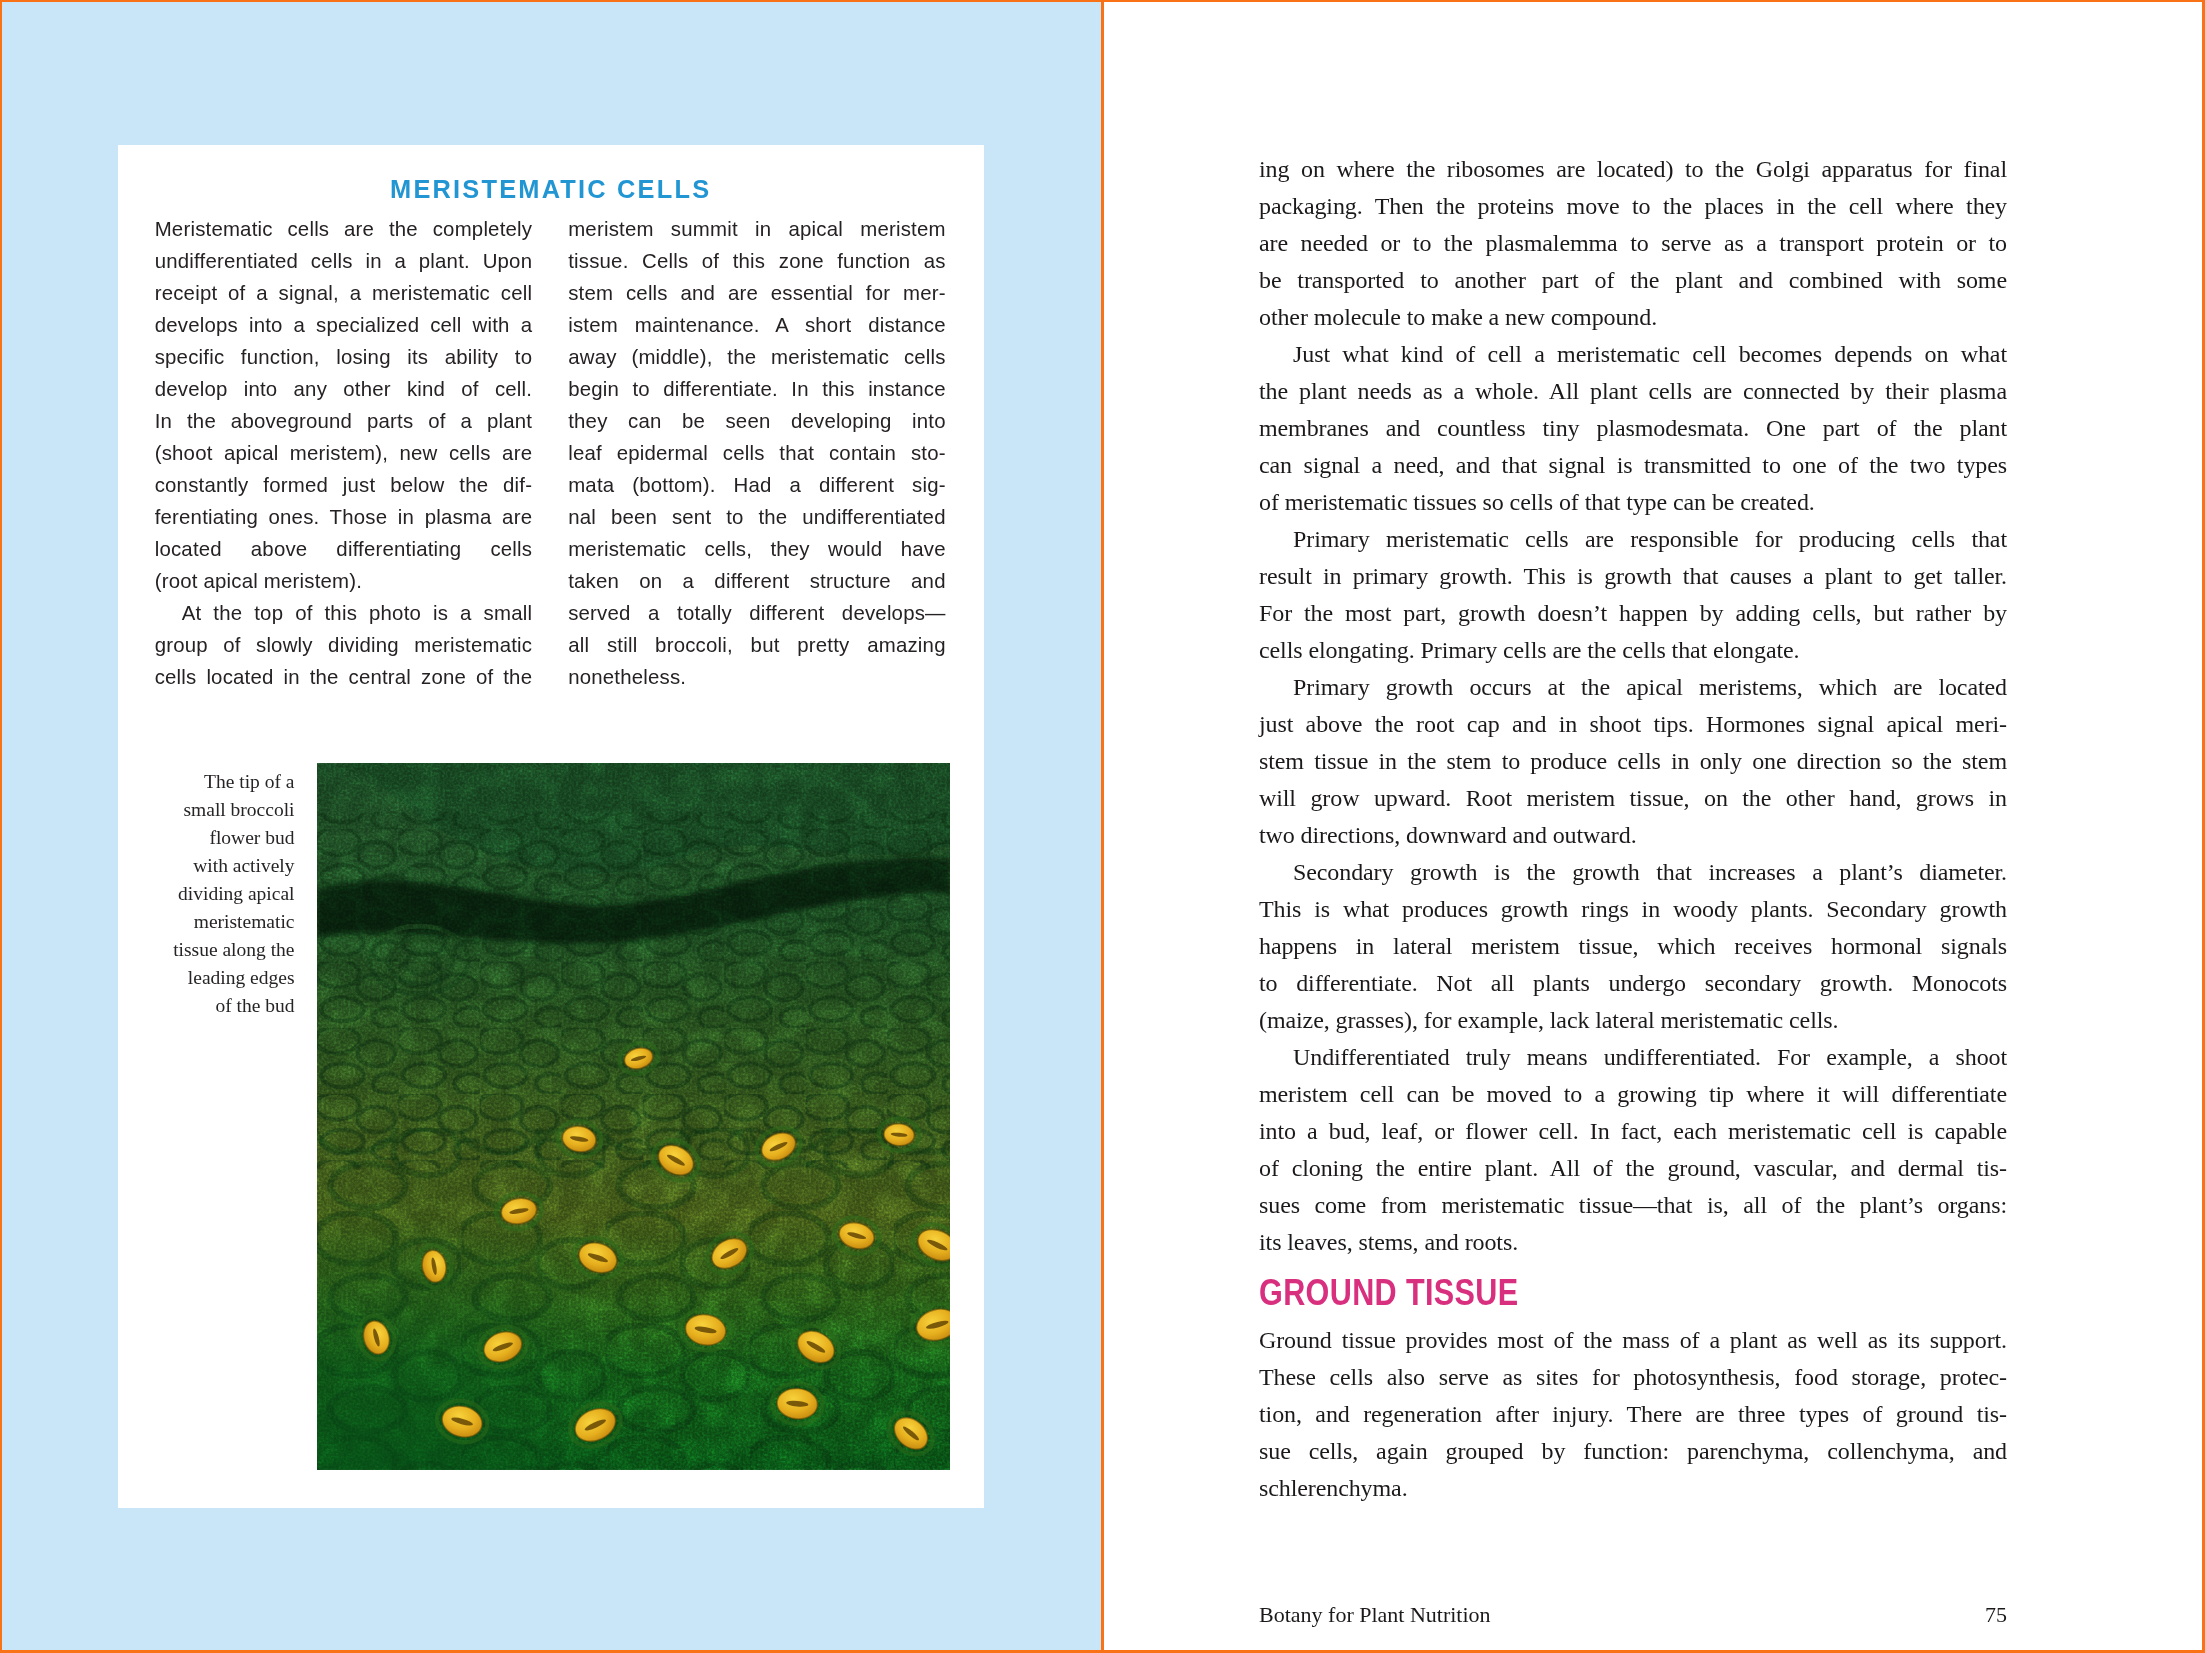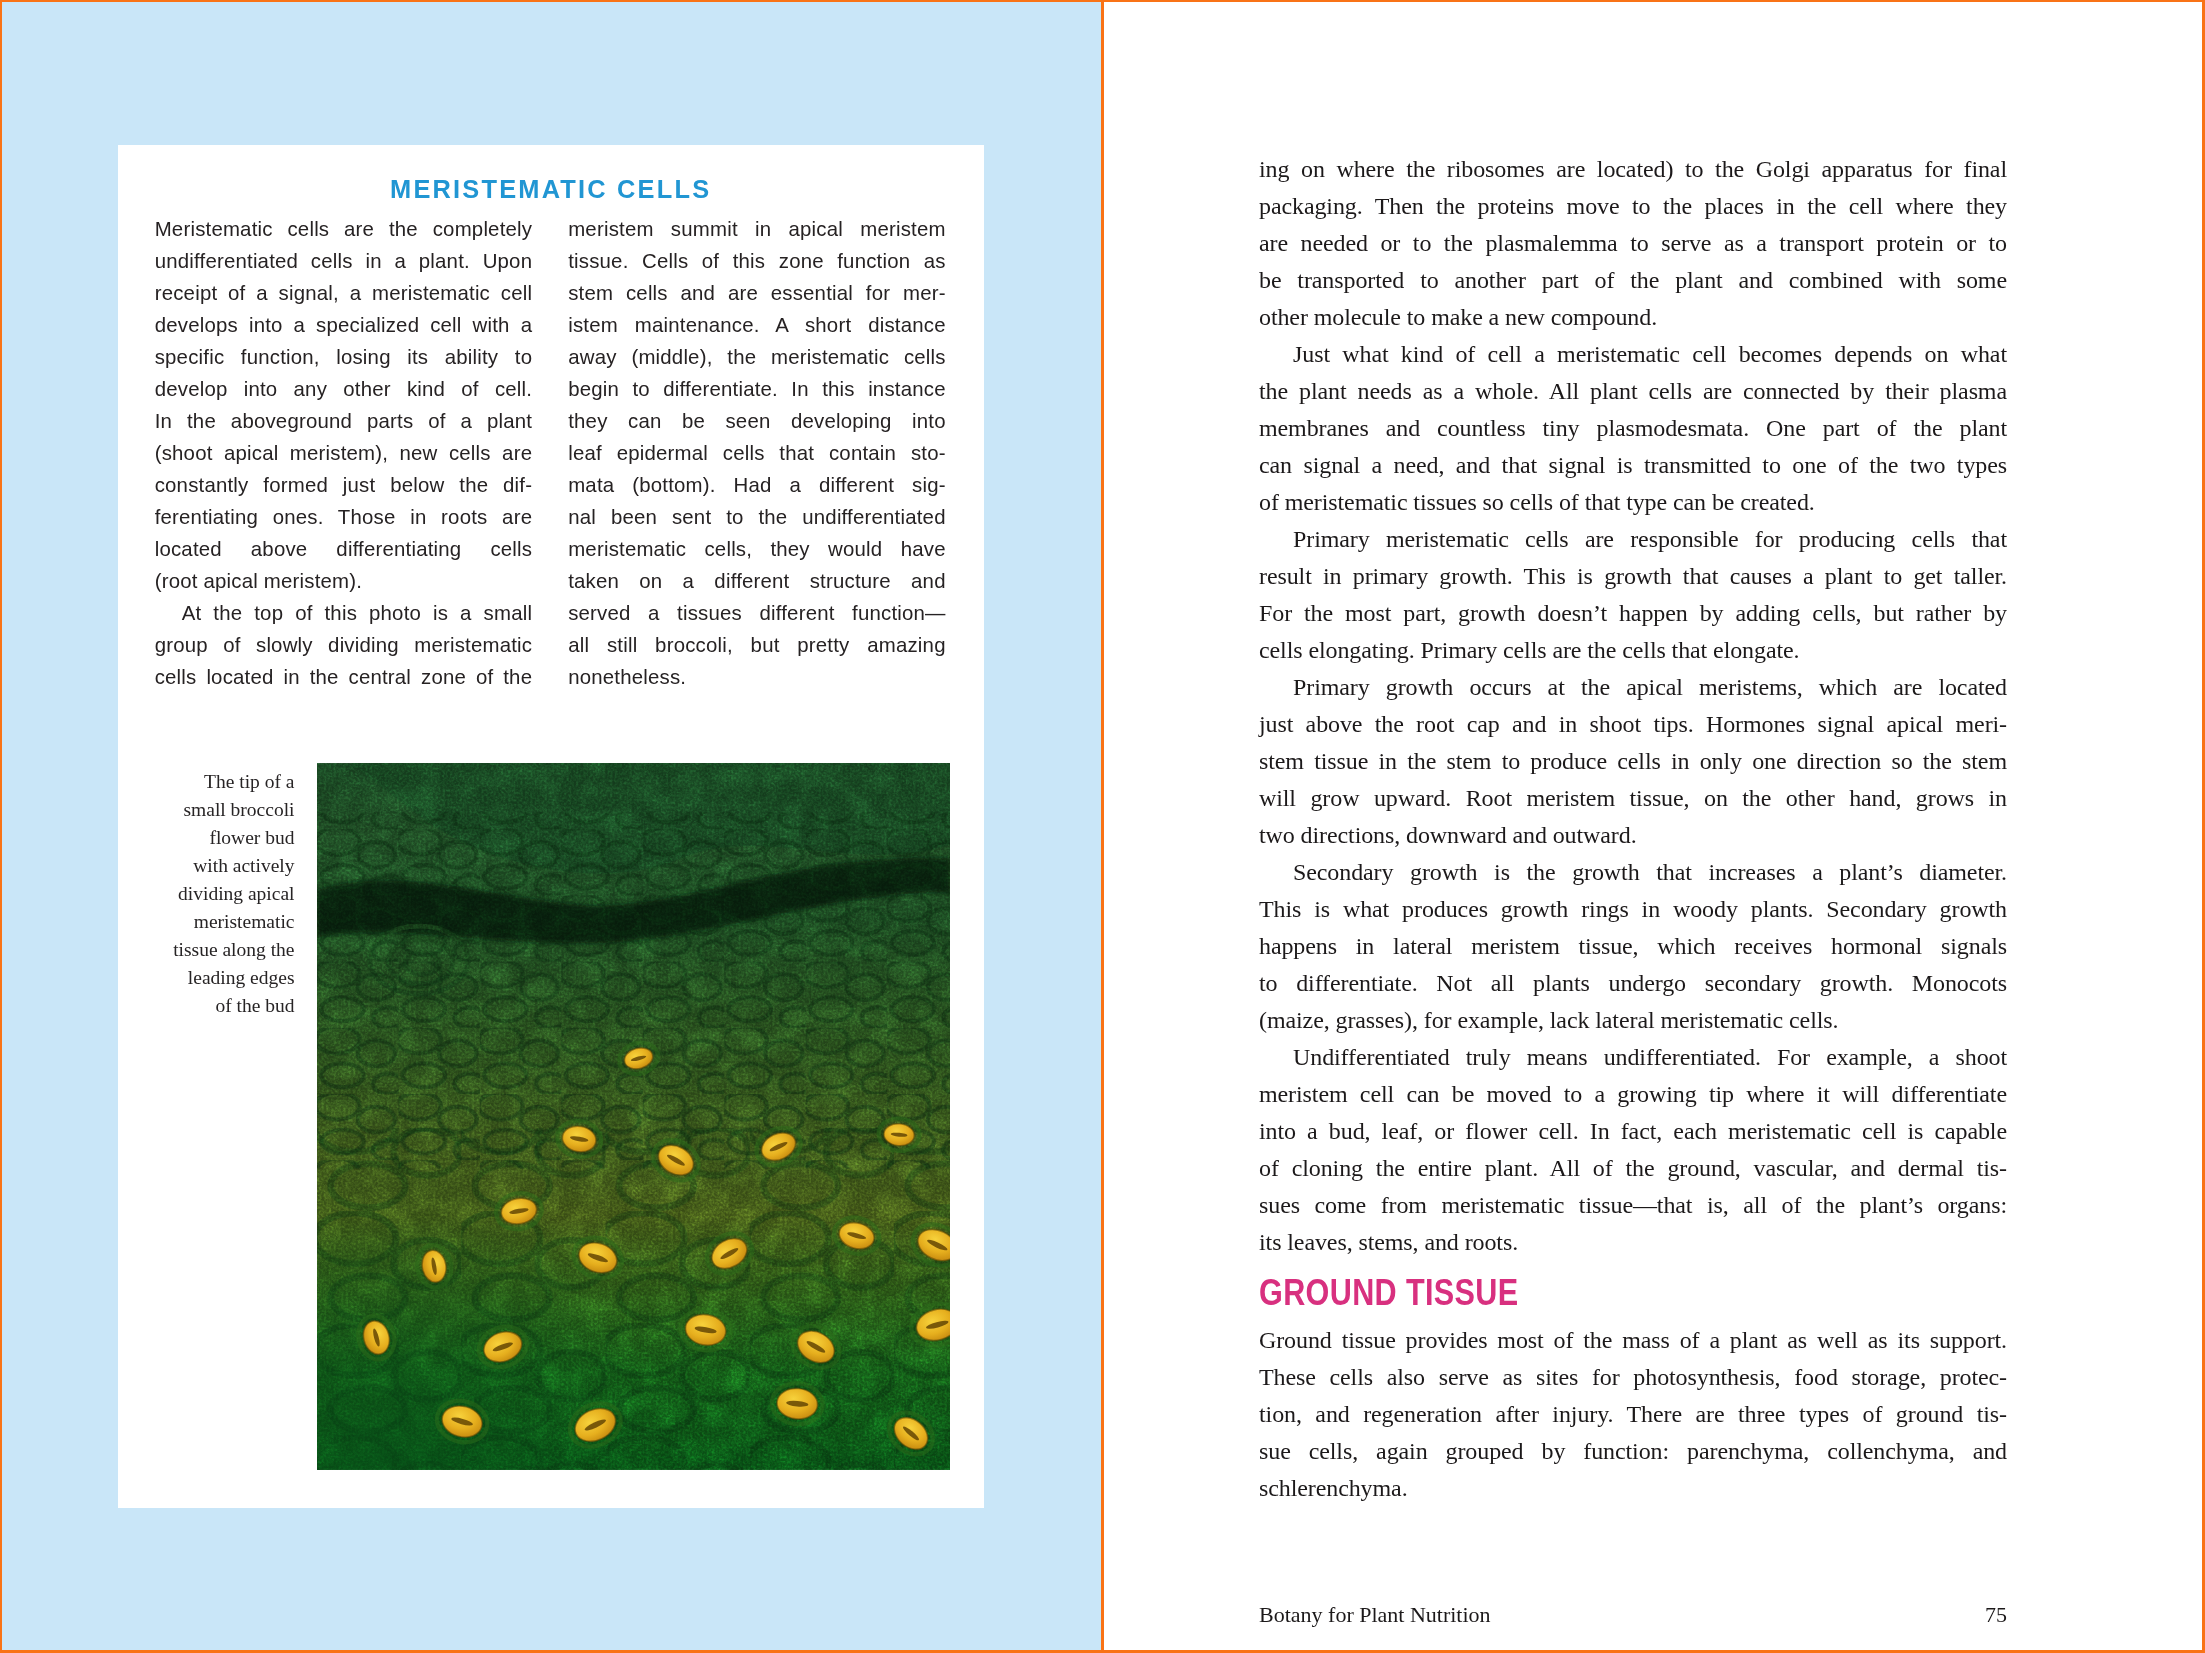--- a/index.html
+++ b/index.html
@@ -53,41 +53,41 @@
         <div class="boxcol" id="col1">
             <div class="bline">Meristematic cells are the completely</div>
             <div class="bline">undifferentiated cells in a plant. Upon</div>
             <div class="bline">receipt of a signal, a meristematic cell</div>
             <div class="bline">develops into a specialized cell with a</div>
             <div class="bline">specific function, losing its ability to</div>
             <div class="bline">develop into any other kind of cell.</div>
             <div class="bline">In the aboveground parts of a plant</div>
             <div class="bline">(shoot apical meristem), new cells are</div>
             <div class="bline">constantly formed just below the dif-</div>
-            <div class="bline">ferentiating ones. Those in roots are</div>
+            <div class="bline">ferentiating ones. Those in plasma are</div>
             <div class="bline">located above differentiating cells</div>
             <div class="bline end">(root apical meristem).</div>
             <div class="bline ind">At the top of this photo is a small</div>
             <div class="bline">group of slowly dividing meristematic</div>
             <div class="bline">cells located in the central zone of the</div>
           </div>
         <div class="boxcol" id="col2">
             <div class="bline">meristem summit in apical meristem</div>
             <div class="bline">tissue. Cells of this zone function as</div>
             <div class="bline">stem cells and are essential for mer-</div>
             <div class="bline">istem maintenance. A short distance</div>
             <div class="bline">away (middle), the meristematic cells</div>
             <div class="bline">begin to differentiate. In this instance</div>
             <div class="bline">they can be seen developing into</div>
             <div class="bline">leaf epidermal cells that contain sto-</div>
             <div class="bline">mata (bottom). Had a different sig-</div>
             <div class="bline">nal been sent to the undifferentiated</div>
             <div class="bline">meristematic cells, they would have</div>
             <div class="bline">taken on a different structure and</div>
-            <div class="bline">served a tissues different function—</div>
+            <div class="bline">served a totally different develops—</div>
             <div class="bline">all still broccoli, but pretty amazing</div>
             <div class="bline end">nonetheless.</div>
           </div>
       </div>
 
       <div id="photo-caption">
           <div class="cline">The tip of a</div>
           <div class="cline">small broccoli</div>
           <div class="cline">flower bud</div>
           <div class="cline">with actively</div>

